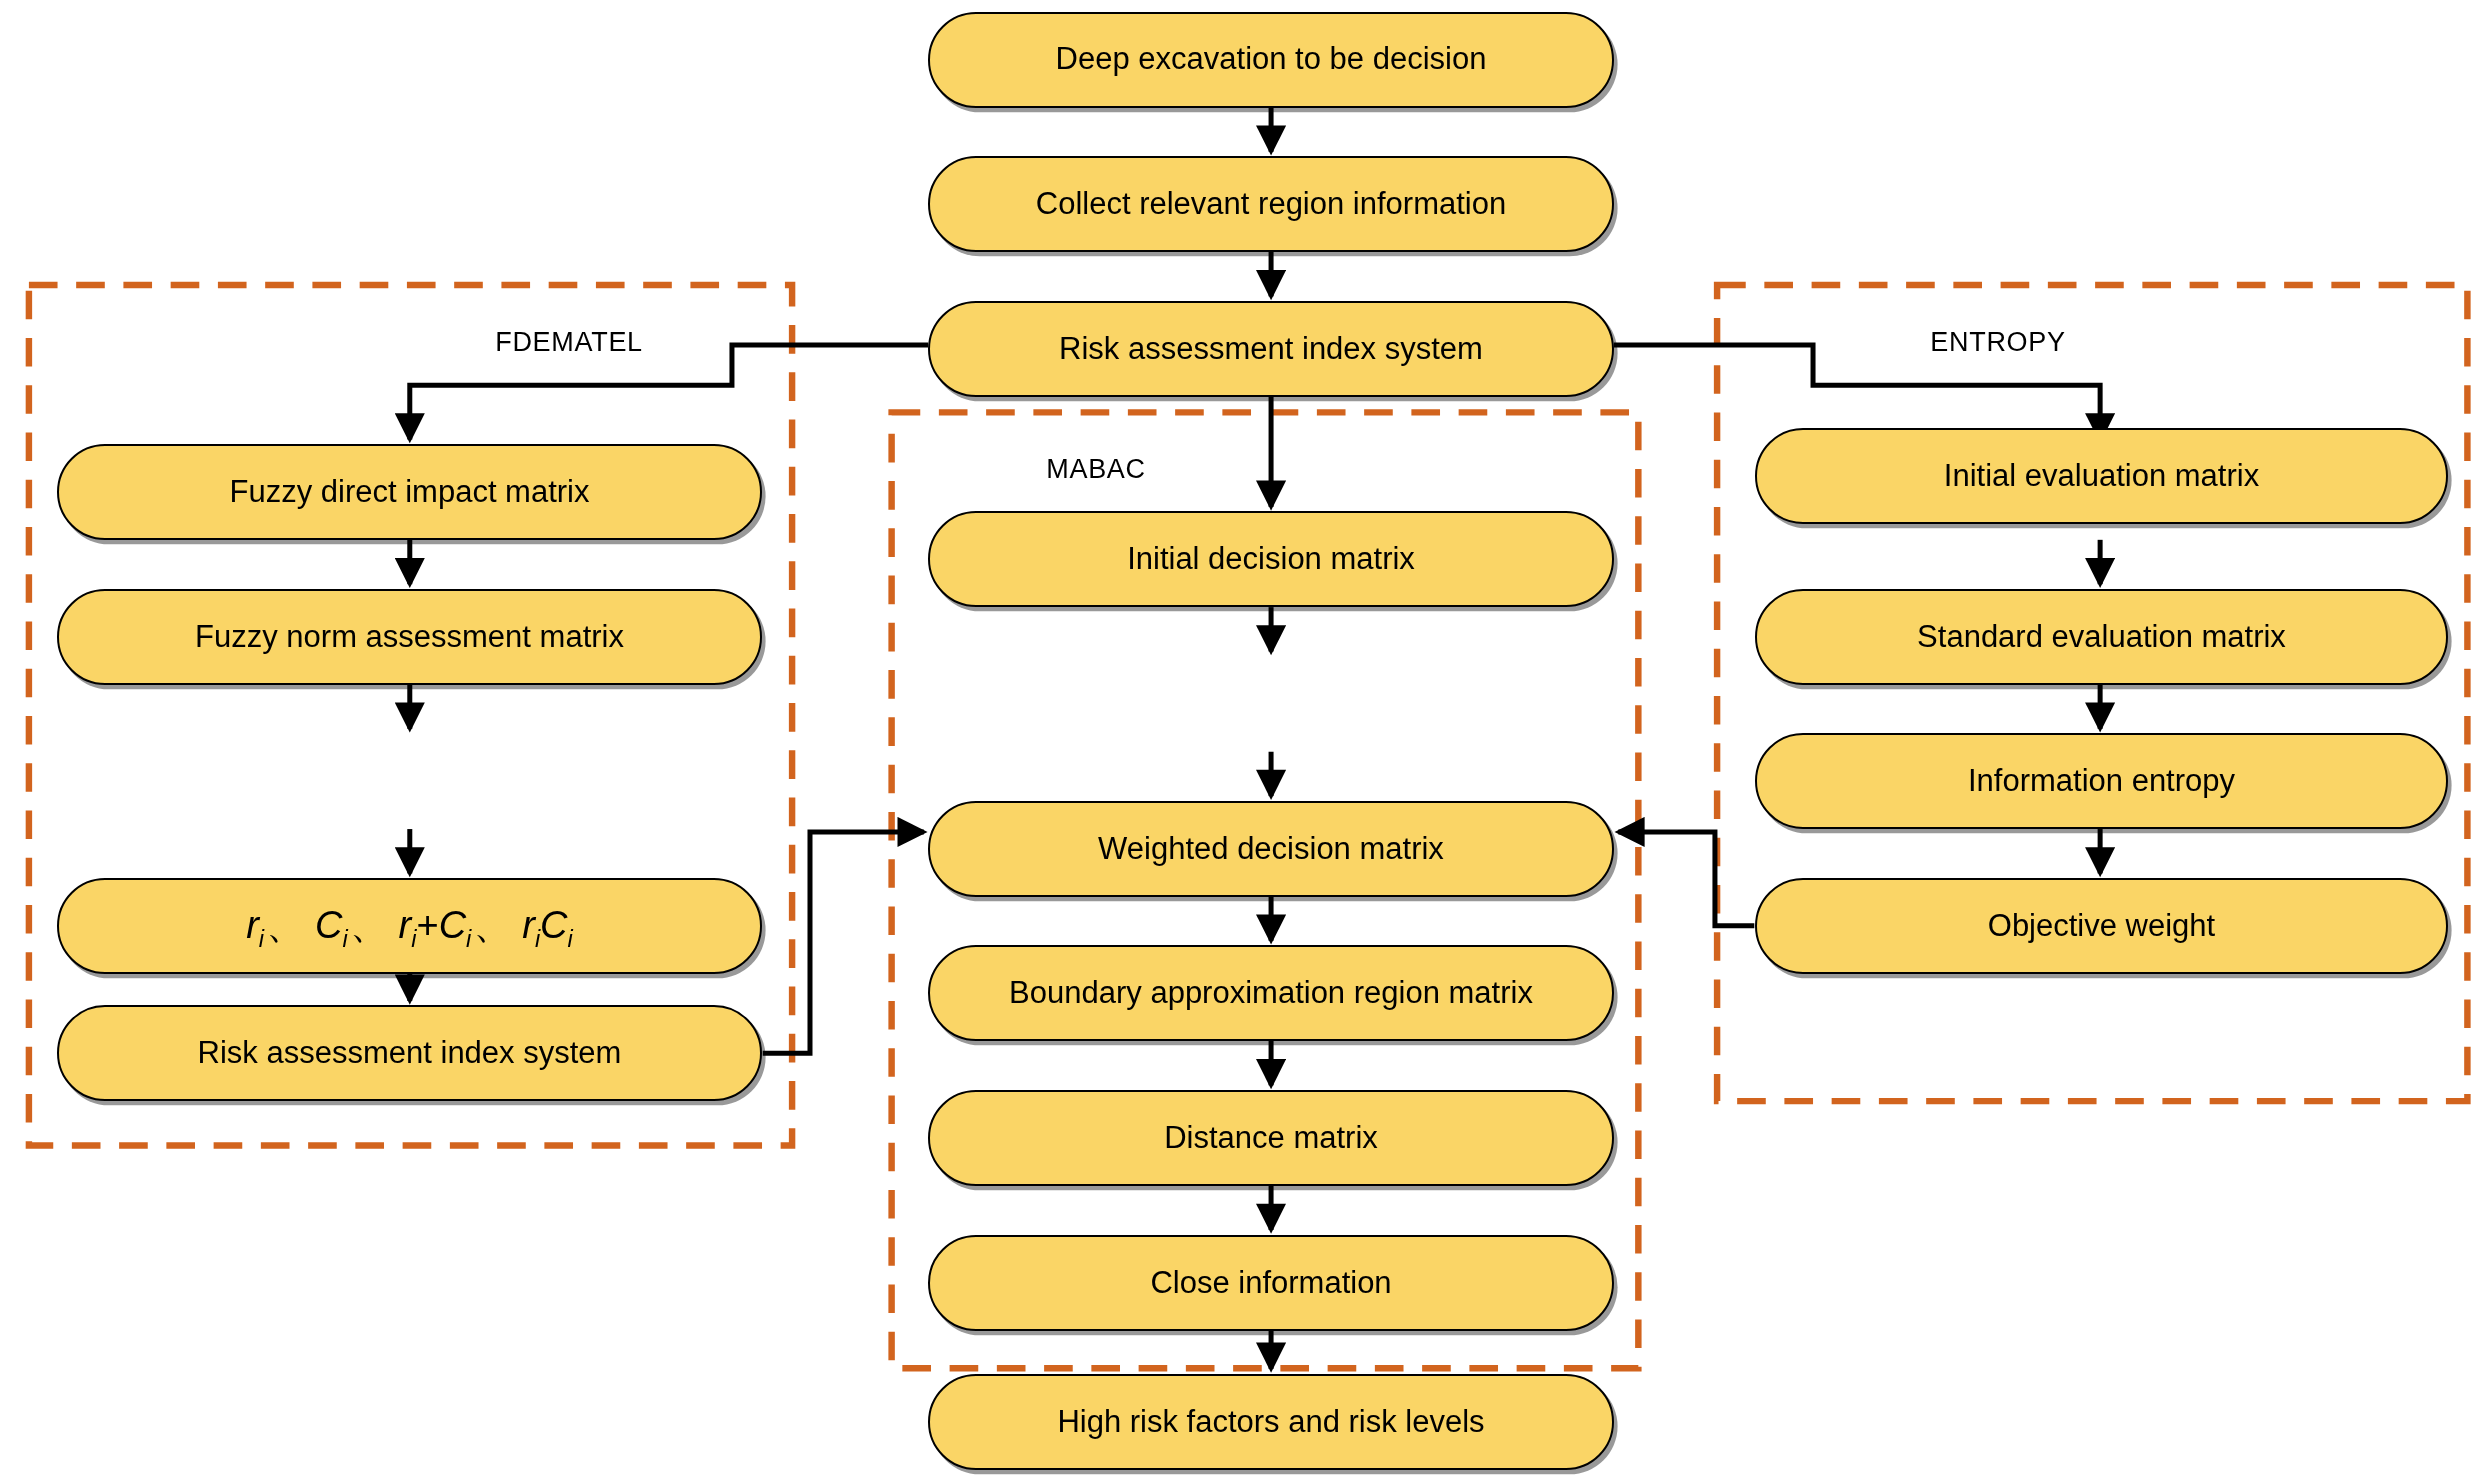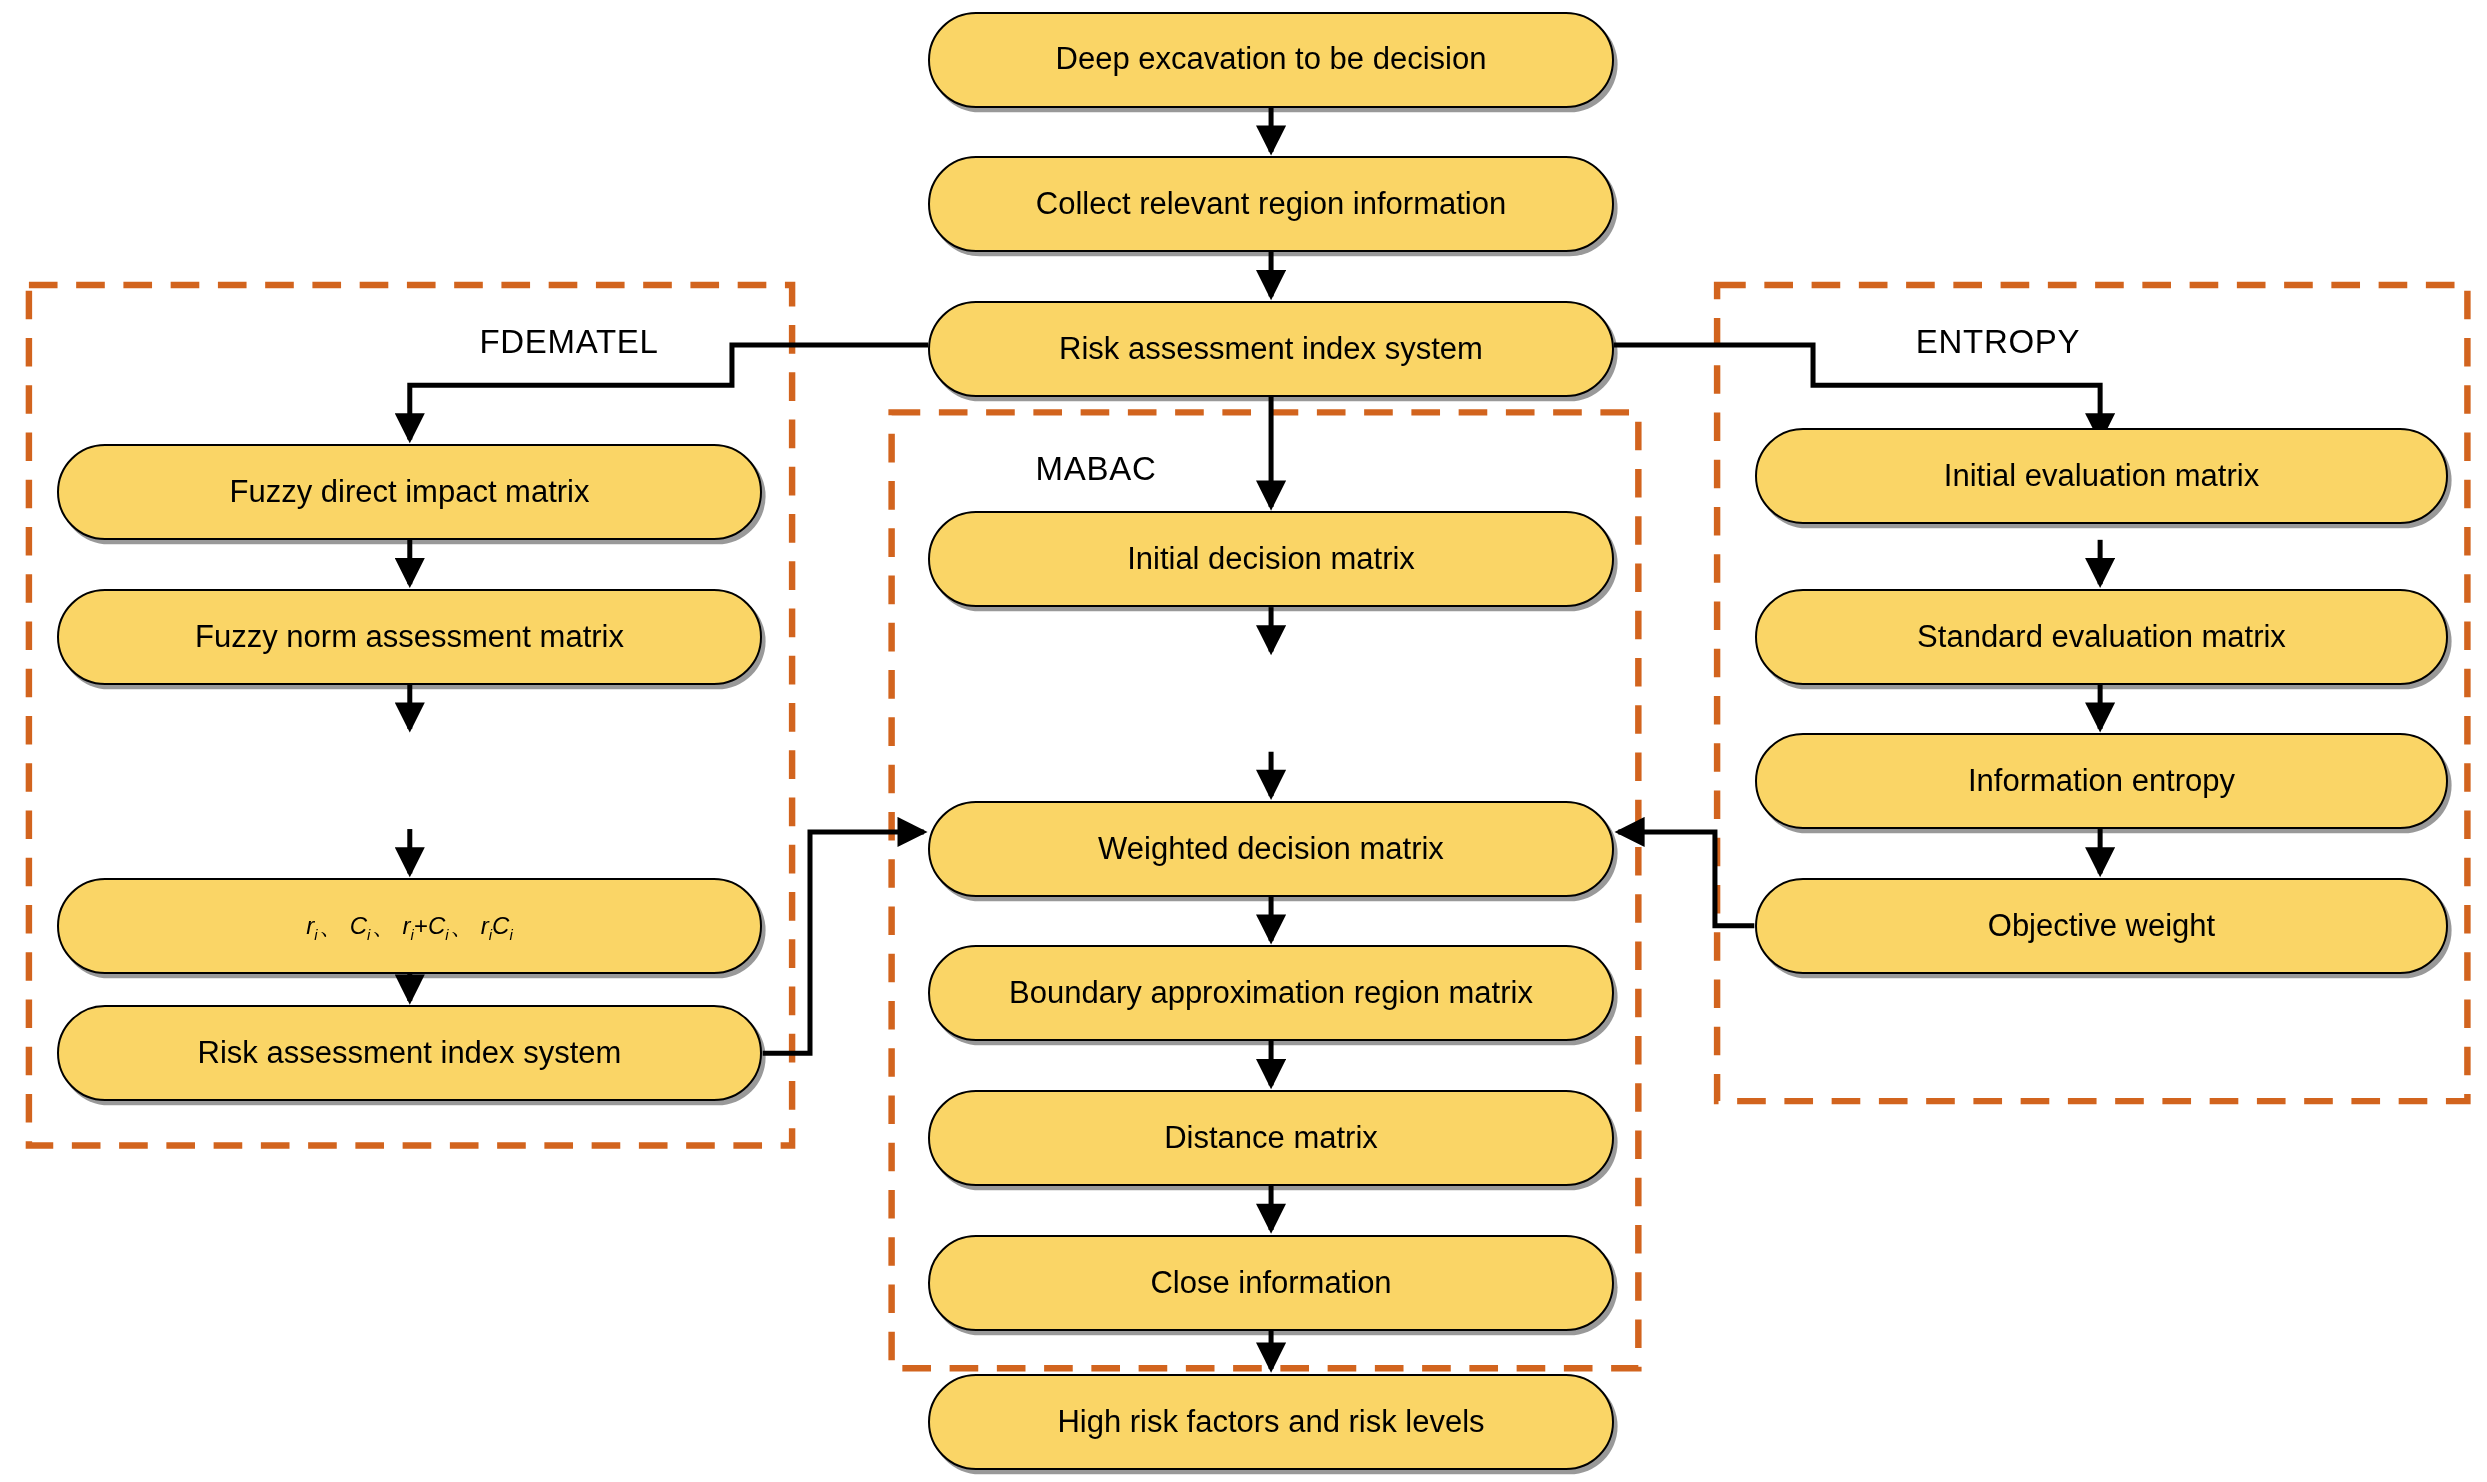--- a/index.html
+++ b/index.html
@@ -37,25 +37,25 @@
     line-height:1.1;
     text-align:center;
     box-shadow:3.6px 4.3px 0 rgba(0,0,0,0.40);
   }
   .col-left{left:57px;width:705px;}
   .col-center{left:928px;width:686px;}
   .col-right{left:1755px;width:693px;}
   .group-label{
     position:absolute;
     transform:translate(-50%,-50%);
-    font-size:33px;
+    font-size:27px;
     letter-spacing:0.7px;
     white-space:nowrap;
   }
-  .formula{font-size:24px;}
+  .formula{font-size:38px;}
   .f-letter{font-style:italic;}
   .f-letter sub{font-size:0.62em;font-style:italic;line-height:0;}
   .f-sep{font-style:normal;}
   .f-gap{margin-right:0.28em;margin-left:0.06em;}
 </style>
 </head>
 <body>
 
 <div class="canvas">
 

